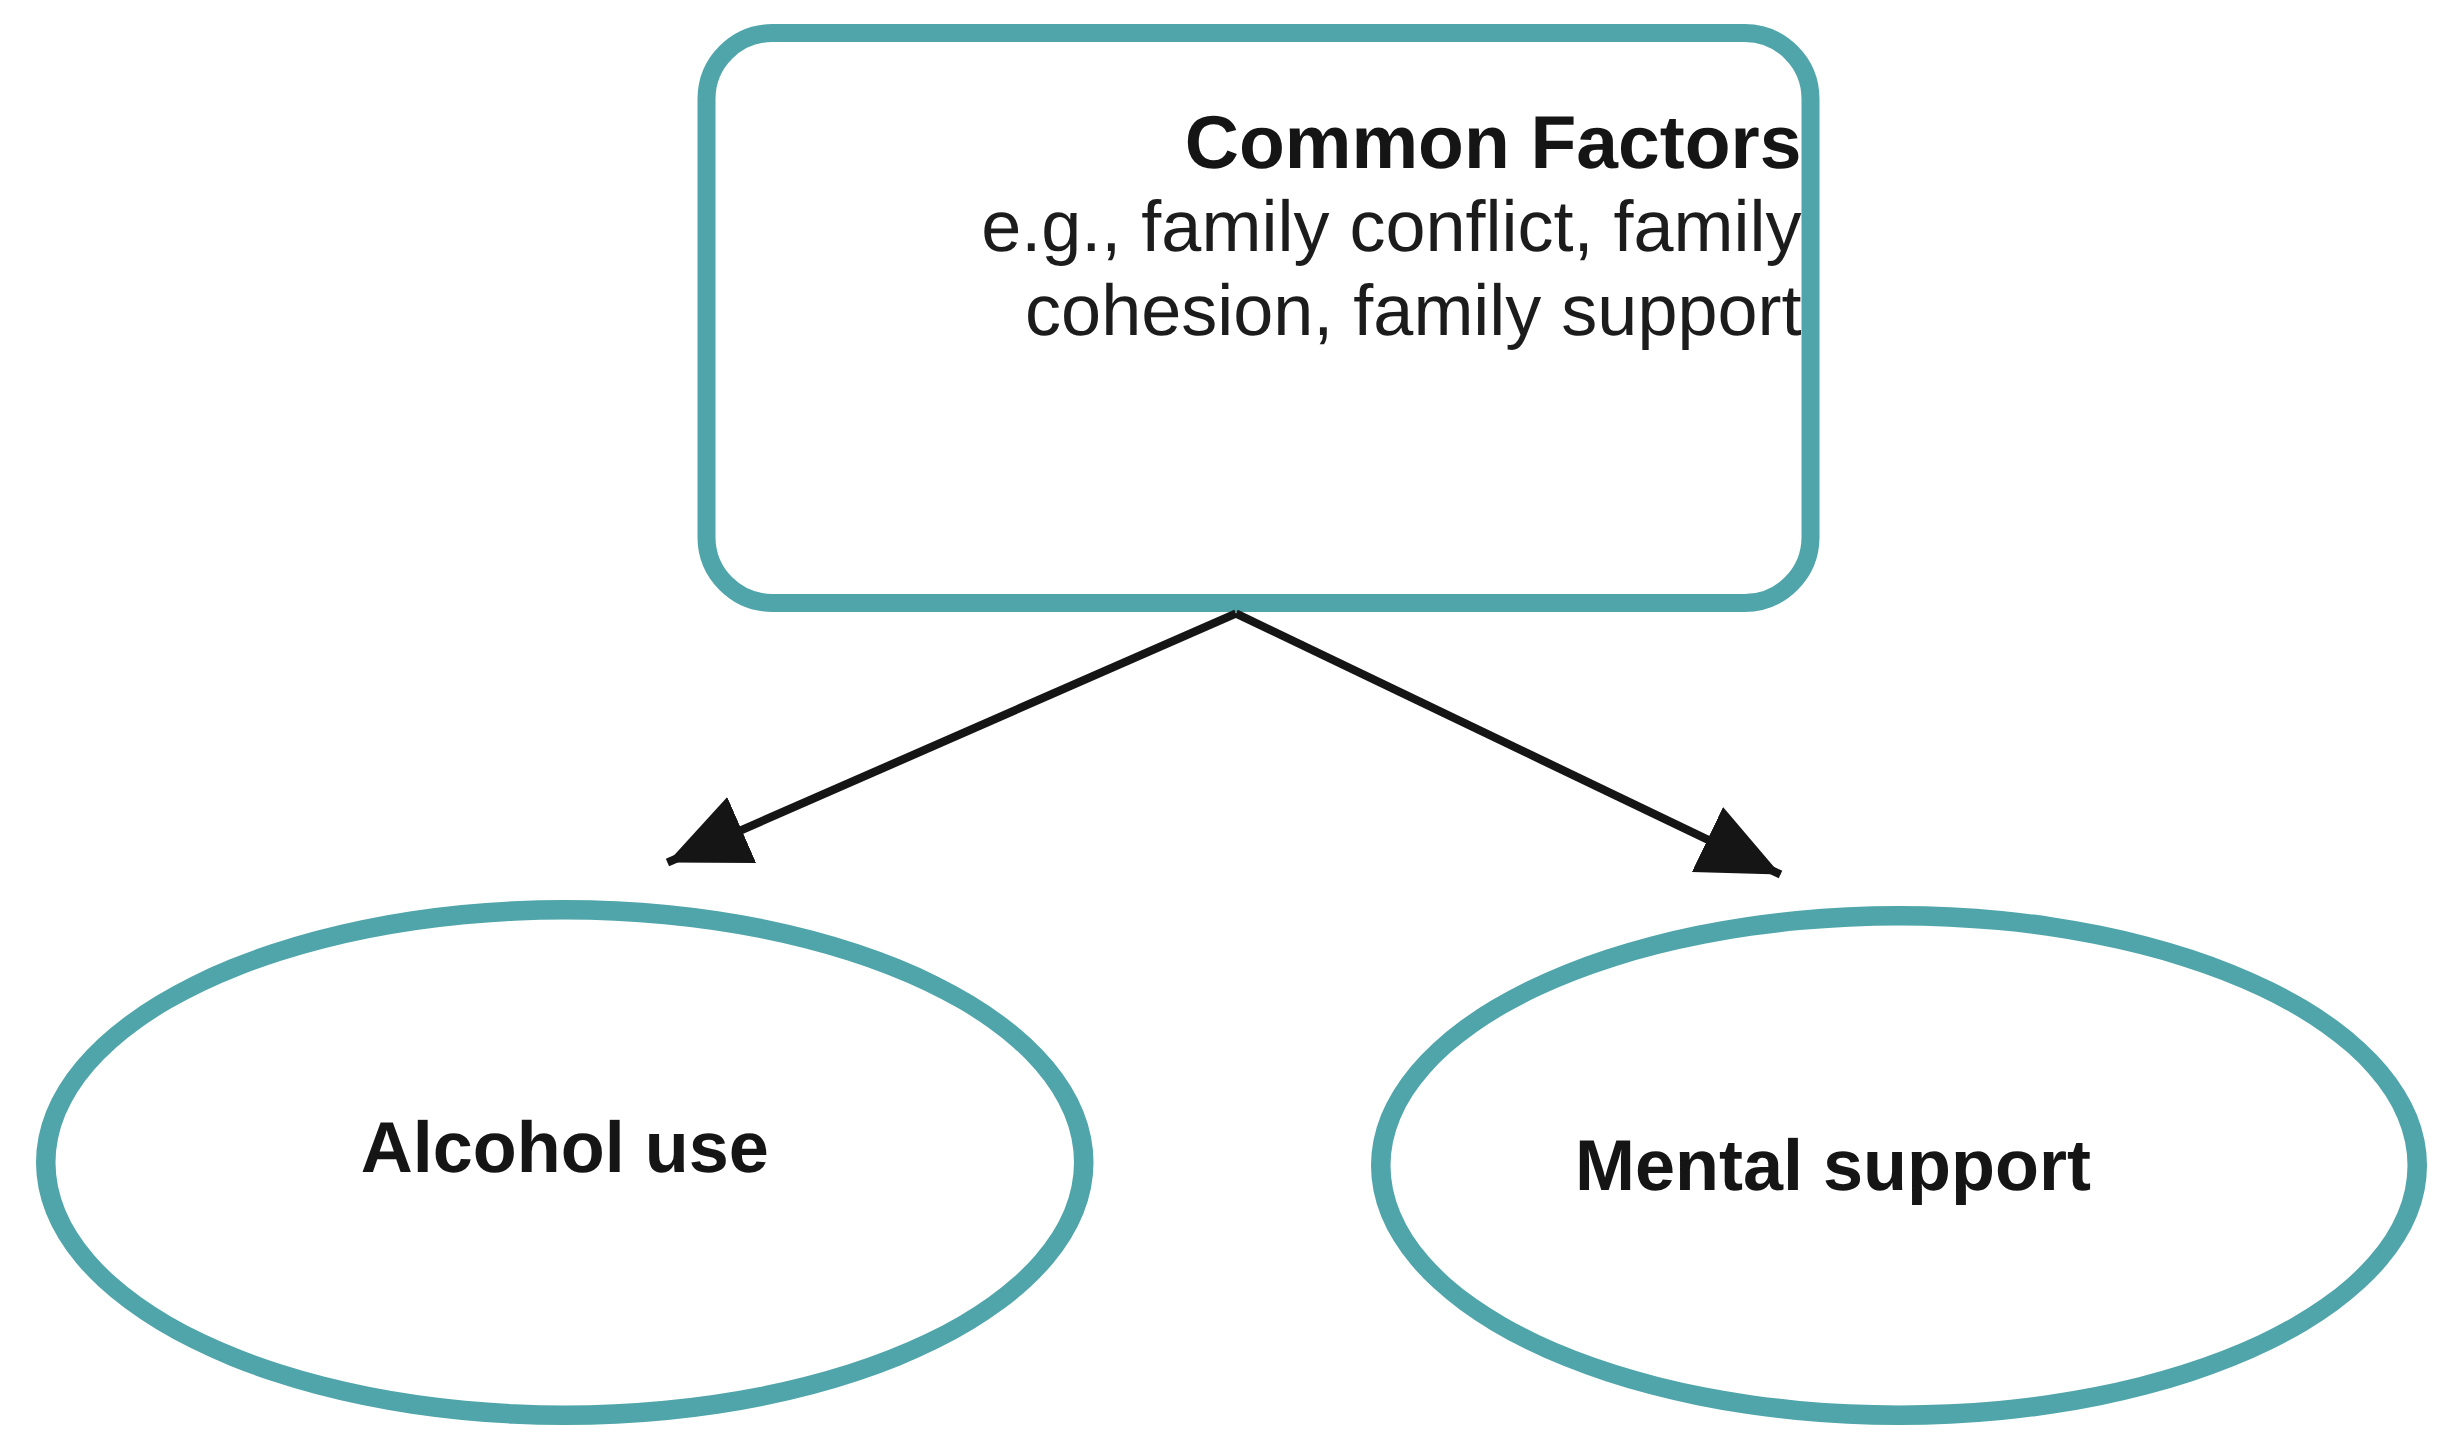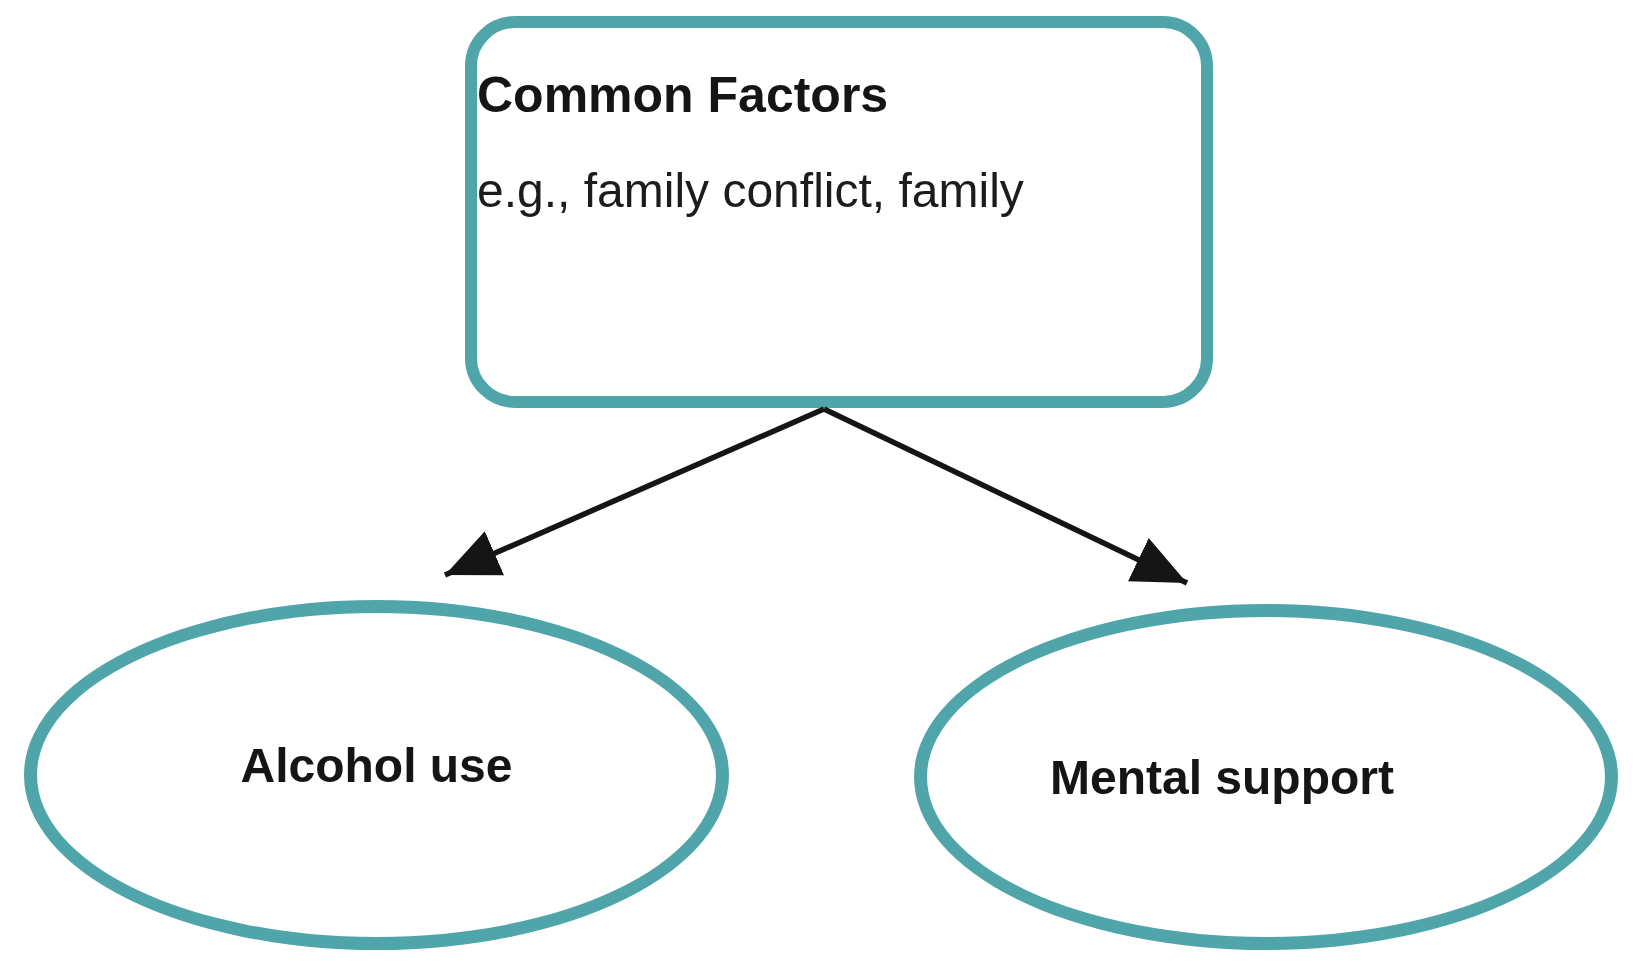--- a/index.html
+++ b/index.html
@@ -17,31 +17,30 @@
   .factor-box {
     position: absolute;
     left: 465px;
     top: 16px;
     width: 748px;
     height: 392px;
     box-sizing: border-box;
     border: 12px solid #4fa5a9;
     border-radius: 50px;
     background: #ffffff;
-    text-align: left;
+    text-align: right;
   }
   .factor-box .box-title {
     margin-top: 38px;
     line-height: 58px;
     font-size: 50px;
     font-weight: bold;
     color: #151515;
   }
   .factor-box .box-line {
-    margin-top: 39px;
     line-height: 56px;
     font-size: 48px;
     font-weight: 400;
     color: #1c1c1c;
   }
 
   
   .arrows-layer {
     position: absolute;
     left: 0;
@@ -86,20 +85,21 @@
   .ellipse-right .ellipse-label { transform: translate(-44px, 0); }
 </style>
 </head>
 <body>
 
 <div class="canvas">
 
   <div class="factor-box">
     <div class="box-title">Common Factors</div>
     <div class="box-line">e.g., family conflict, family</div>
+    <div class="box-line">cohesion, family support</div>
   </div>
 
   <svg class="arrows-layer" viewBox="0 0 1636 964" xmlns="http://www.w3.org/2000/svg">
     <defs>
       <marker id="arrowhead" markerUnits="userSpaceOnUse" markerWidth="56" markerHeight="48" refX="54" refY="24" orient="auto">
         <path d="M0,0 L54,24 L0,48 Z" fill="#151515"></path>
       </marker>
     </defs>
     <line x1="824" y1="409" x2="445" y2="575" stroke="#151515" stroke-width="5.5" marker-end="url(#arrowhead)"></line>
     <line x1="824" y1="409" x2="1187" y2="583" stroke="#151515" stroke-width="5.5" marker-end="url(#arrowhead)"></line>

